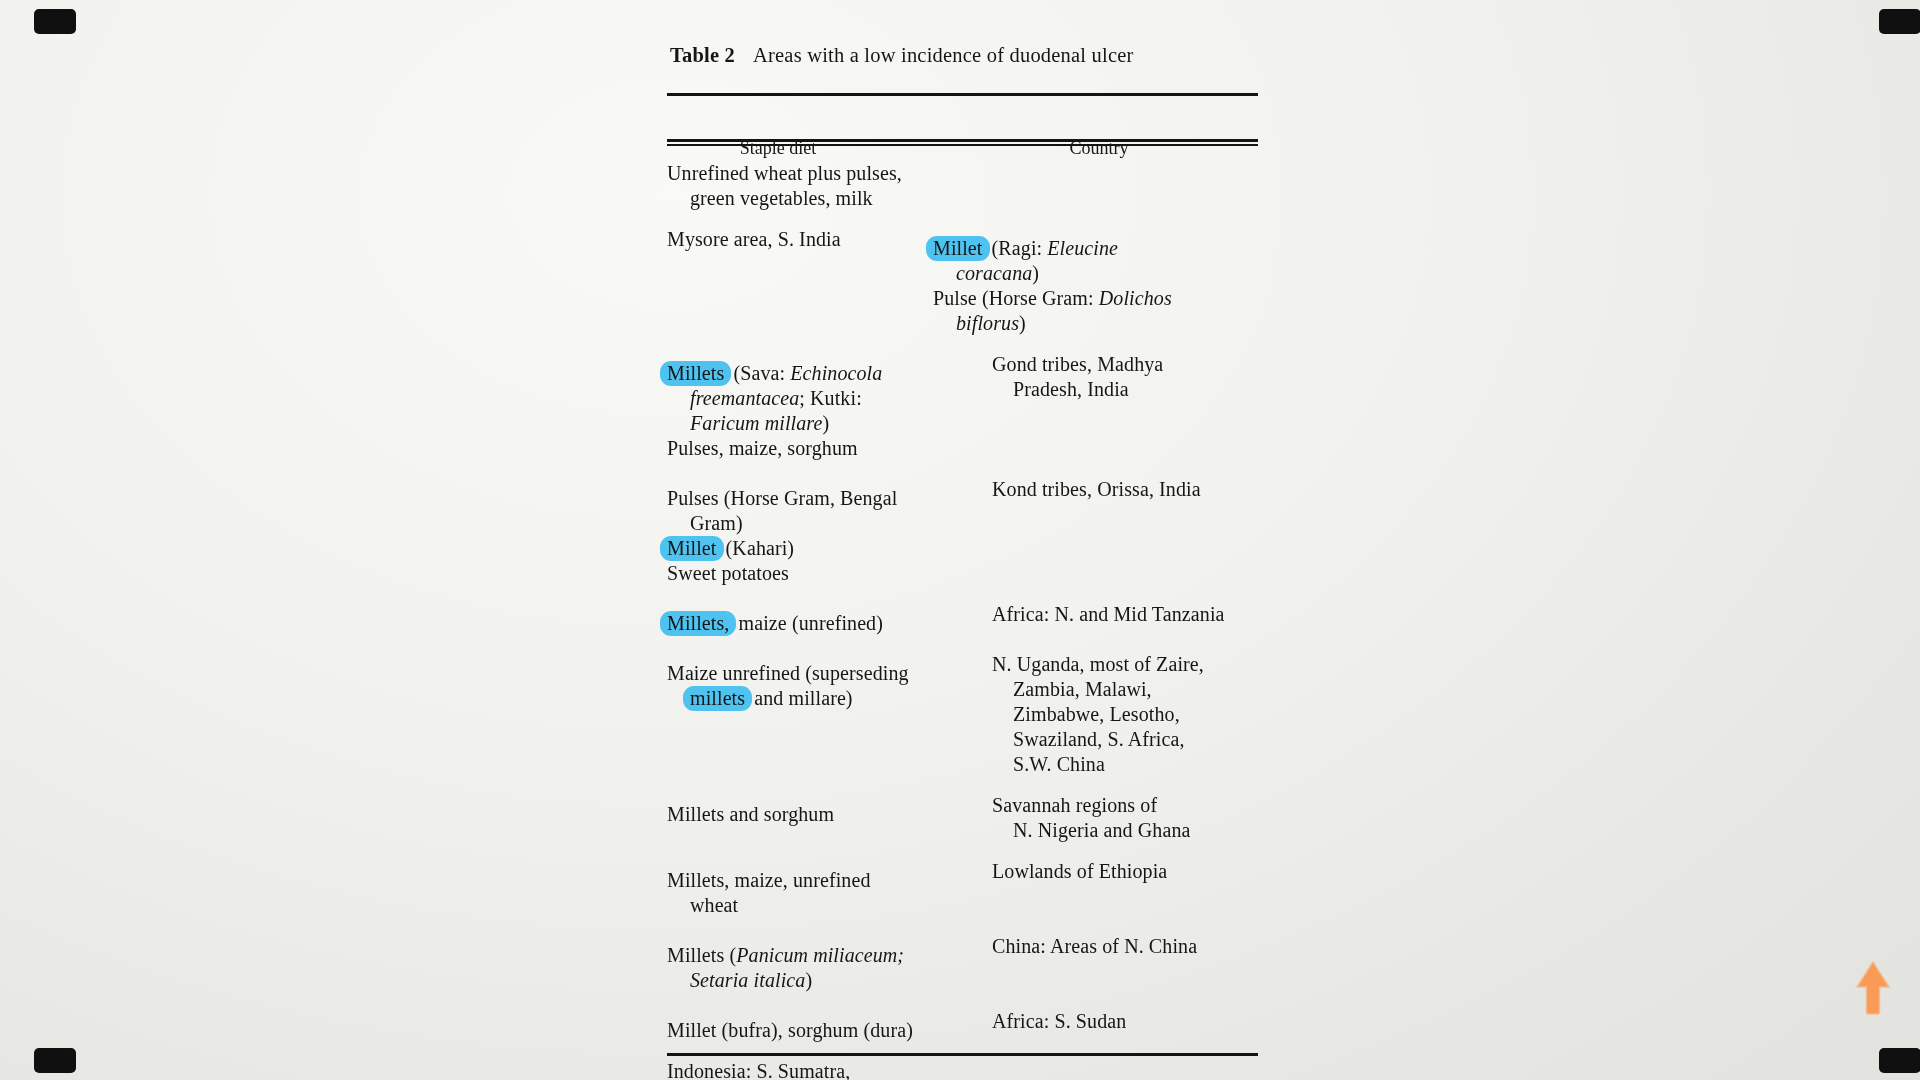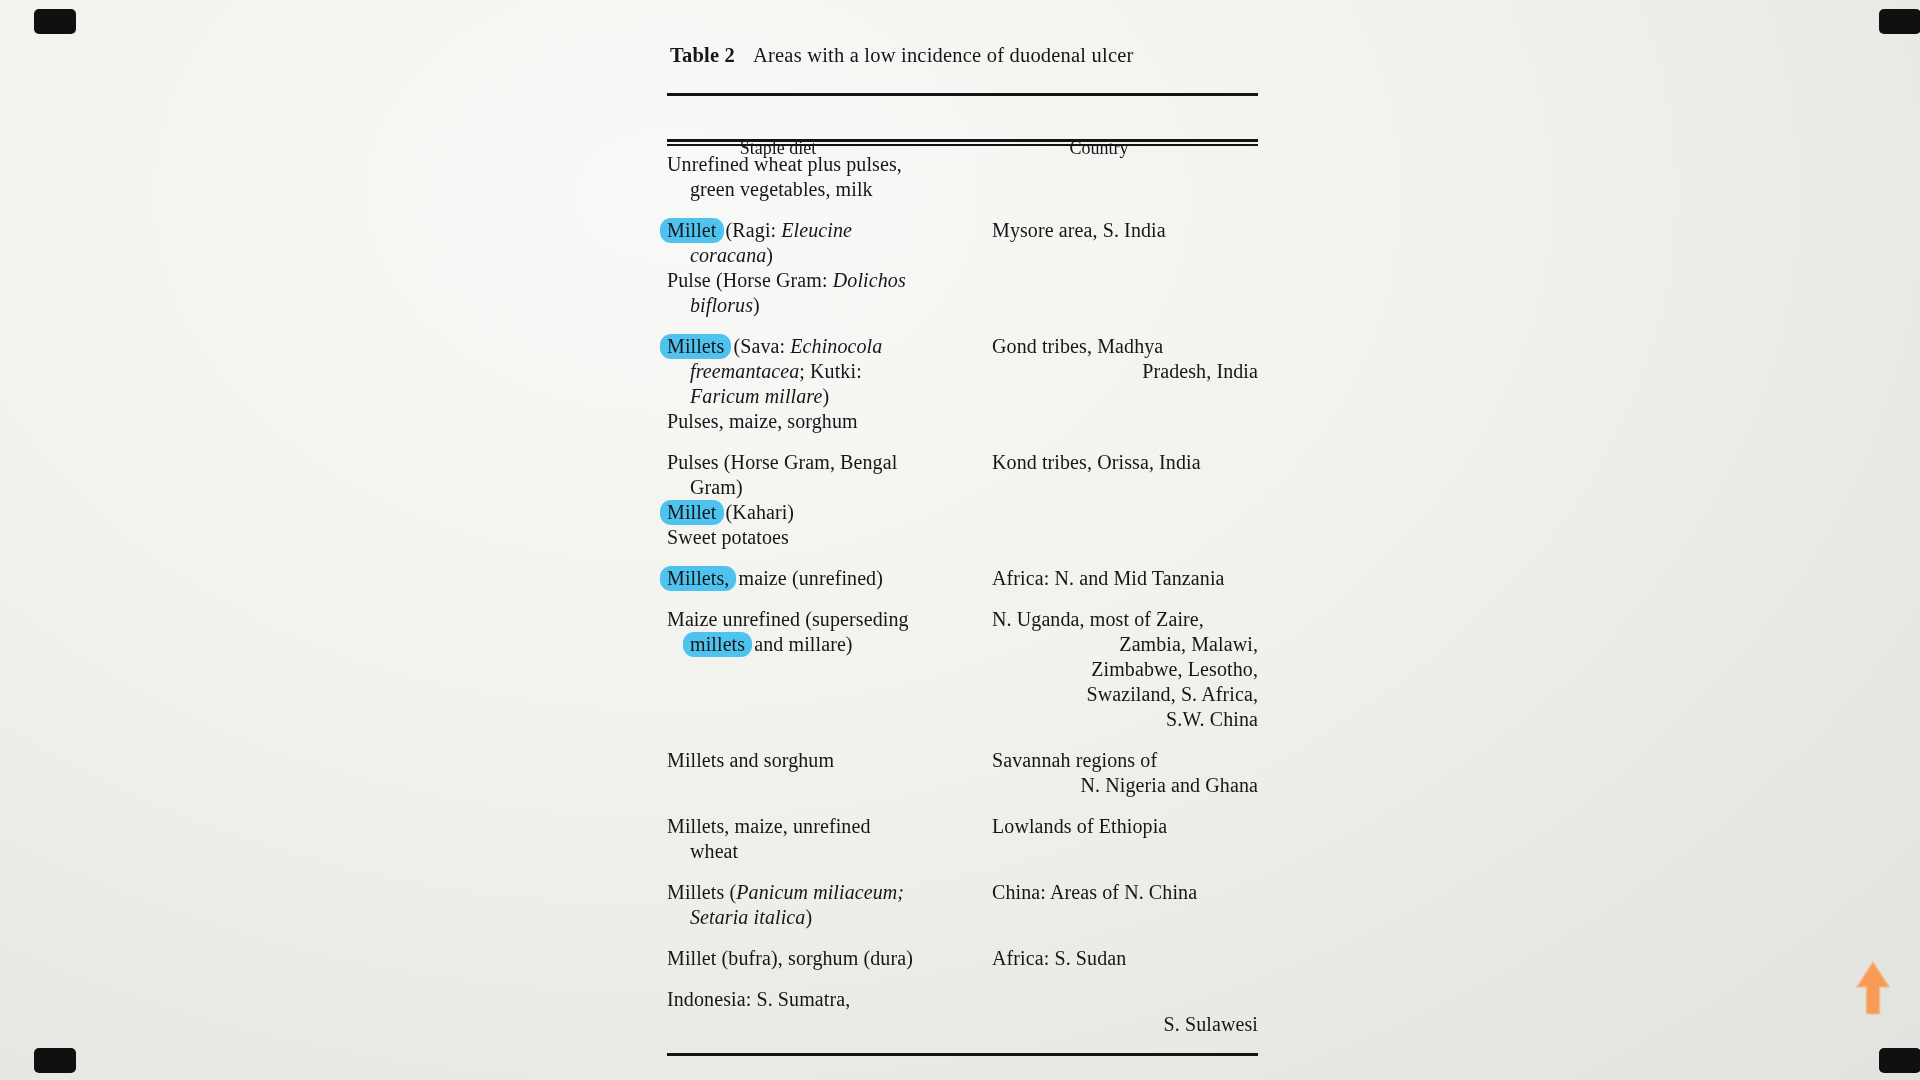--- a/index.html
+++ b/index.html
@@ -37,25 +37,25 @@
   }
   .header-cell-diet    { width: 325px; text-align: center; padding-right: 51px; }
   .header-cell-country { flex: 1; text-align: center; }
 
   .table-body {
     position: absolute; left: 667px; top: 152px; width: 591px;
     font-size: 20px; line-height: 25px; letter-spacing: 0.1px;
   }
   .row { display: flex; margin-bottom: 16px; }
   .cell { }
-  .diet-cell    { width: 325px; padding-right: 10px; }
+  .diet-cell    { width: 325px; padding-right: 10px; margin-top: 9px; }
   .country-cell { flex: 1; }
   .line { white-space: nowrap; }
   .line.indent-d { padding-left: 23px; }
-  .line.indent-c { padding-left: 21px; text-align: right; }
+  .line.indent-c { padding-left: 21px; }
   .it { font-style: italic; }
   .hl {
     background: #4fc3f0;
     border-radius: 11px;
     padding: 1px 7px 2px 7px;
     margin: -1px -3px -2px -7px;
   }
 
   .pointer-arrow {
     position: absolute; left: 1854px; top: 960px; width: 38px; height: 56px;
@@ -84,28 +84,28 @@
 </div>
 
 <div class="table-body">
     <div class="row">
       <div class="cell diet-cell">
         <div class="line"><span class="">Unrefined wheat plus pulses,</span></div>
         <div class="line indent-d"><span class="">green vegetables, milk</span></div>
       </div>
     </div>
     <div class="row">
+      <div class="cell country-cell">
+        <div class="line"><span class="">Mysore area, S. India</span></div>
+      </div>
       <div class="cell diet-cell">
         <div class="line"><span class="hl">Millet</span><span class=""> (Ragi: </span><span class="it ">Eleucine</span></div>
         <div class="line indent-d"><span class="it ">coracana</span><span class="">)</span></div>
         <div class="line"><span class="">Pulse (Horse Gram: </span><span class="it ">Dolichos</span></div>
         <div class="line indent-d"><span class="it ">biflorus</span><span class="">)</span></div>
-      </div>
-      <div class="cell country-cell">
-        <div class="line"><span class="">Mysore area, S. India</span></div>
       </div>
     </div>
     <div class="row">
       <div class="cell diet-cell">
         <div class="line"><span class="hl">Millets</span><span class=""> (Sava: </span><span class="it ">Echinocola</span></div>
         <div class="line indent-d"><span class="it ">freemantacea</span><span class="">; Kutki:</span></div>
         <div class="line indent-d"><span class="it ">Faricum millare</span><span class="">)</span></div>
         <div class="line"><span class="">Pulses, maize, sorghum</span></div>
       </div>
       <div class="cell country-cell">

